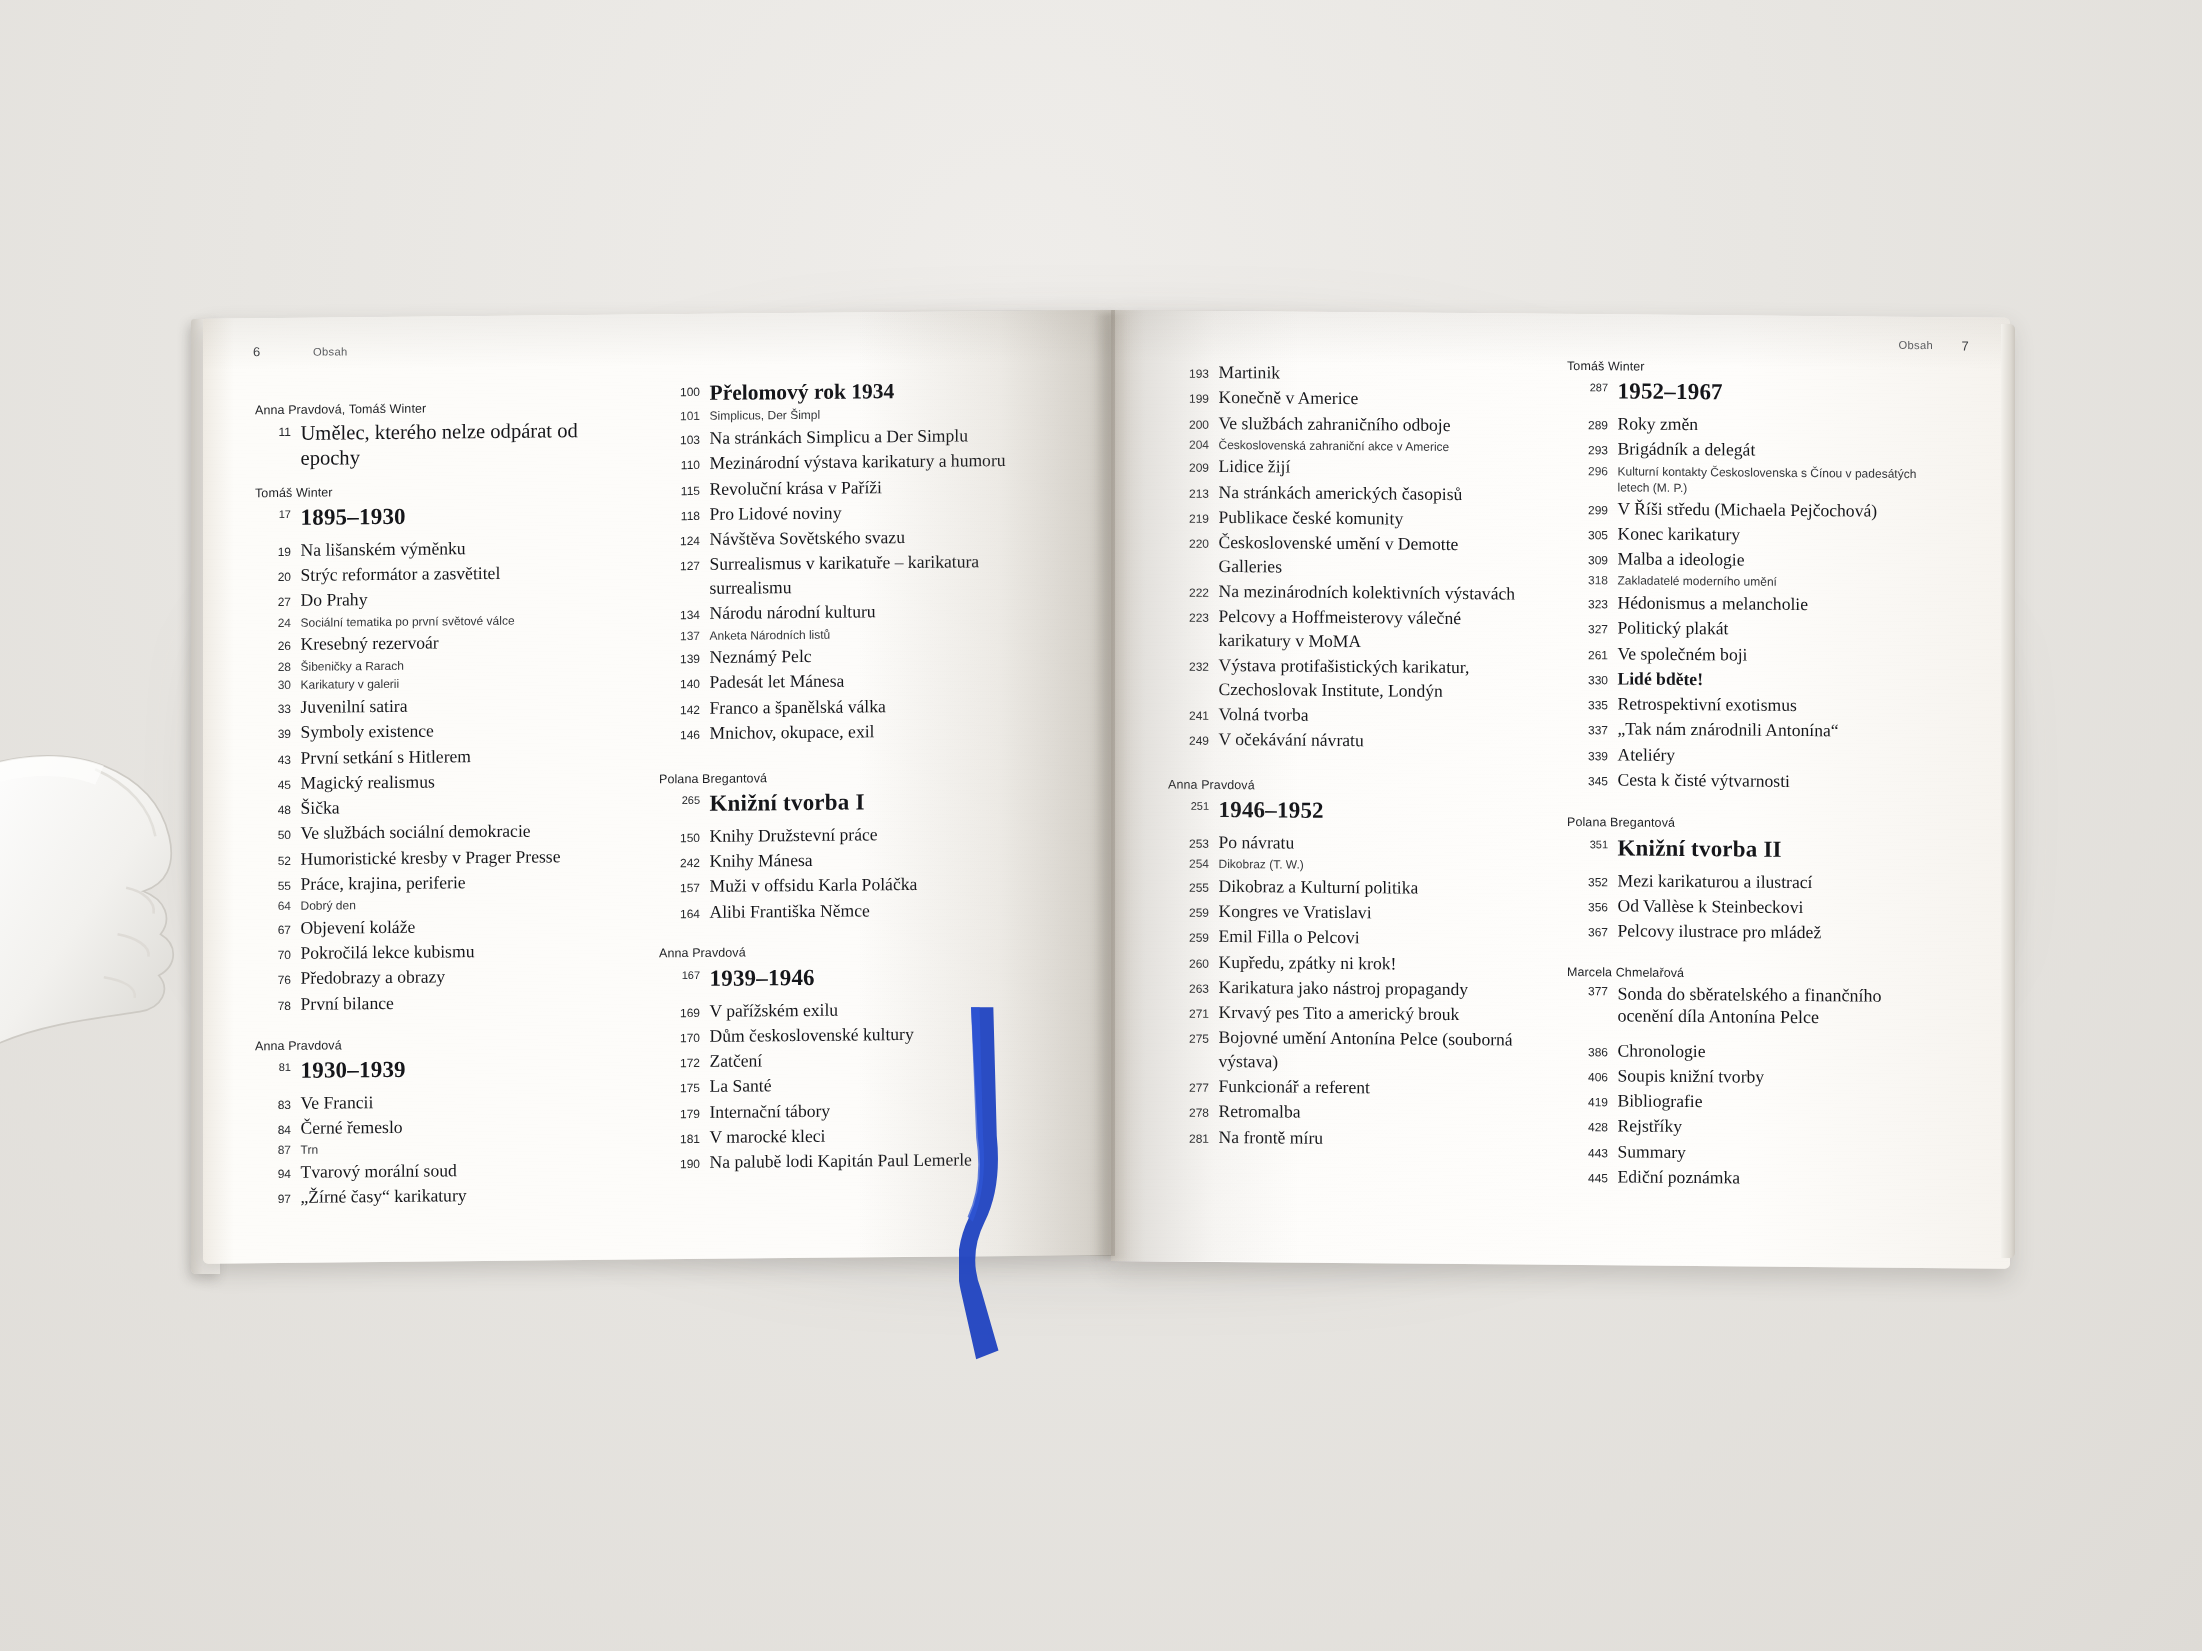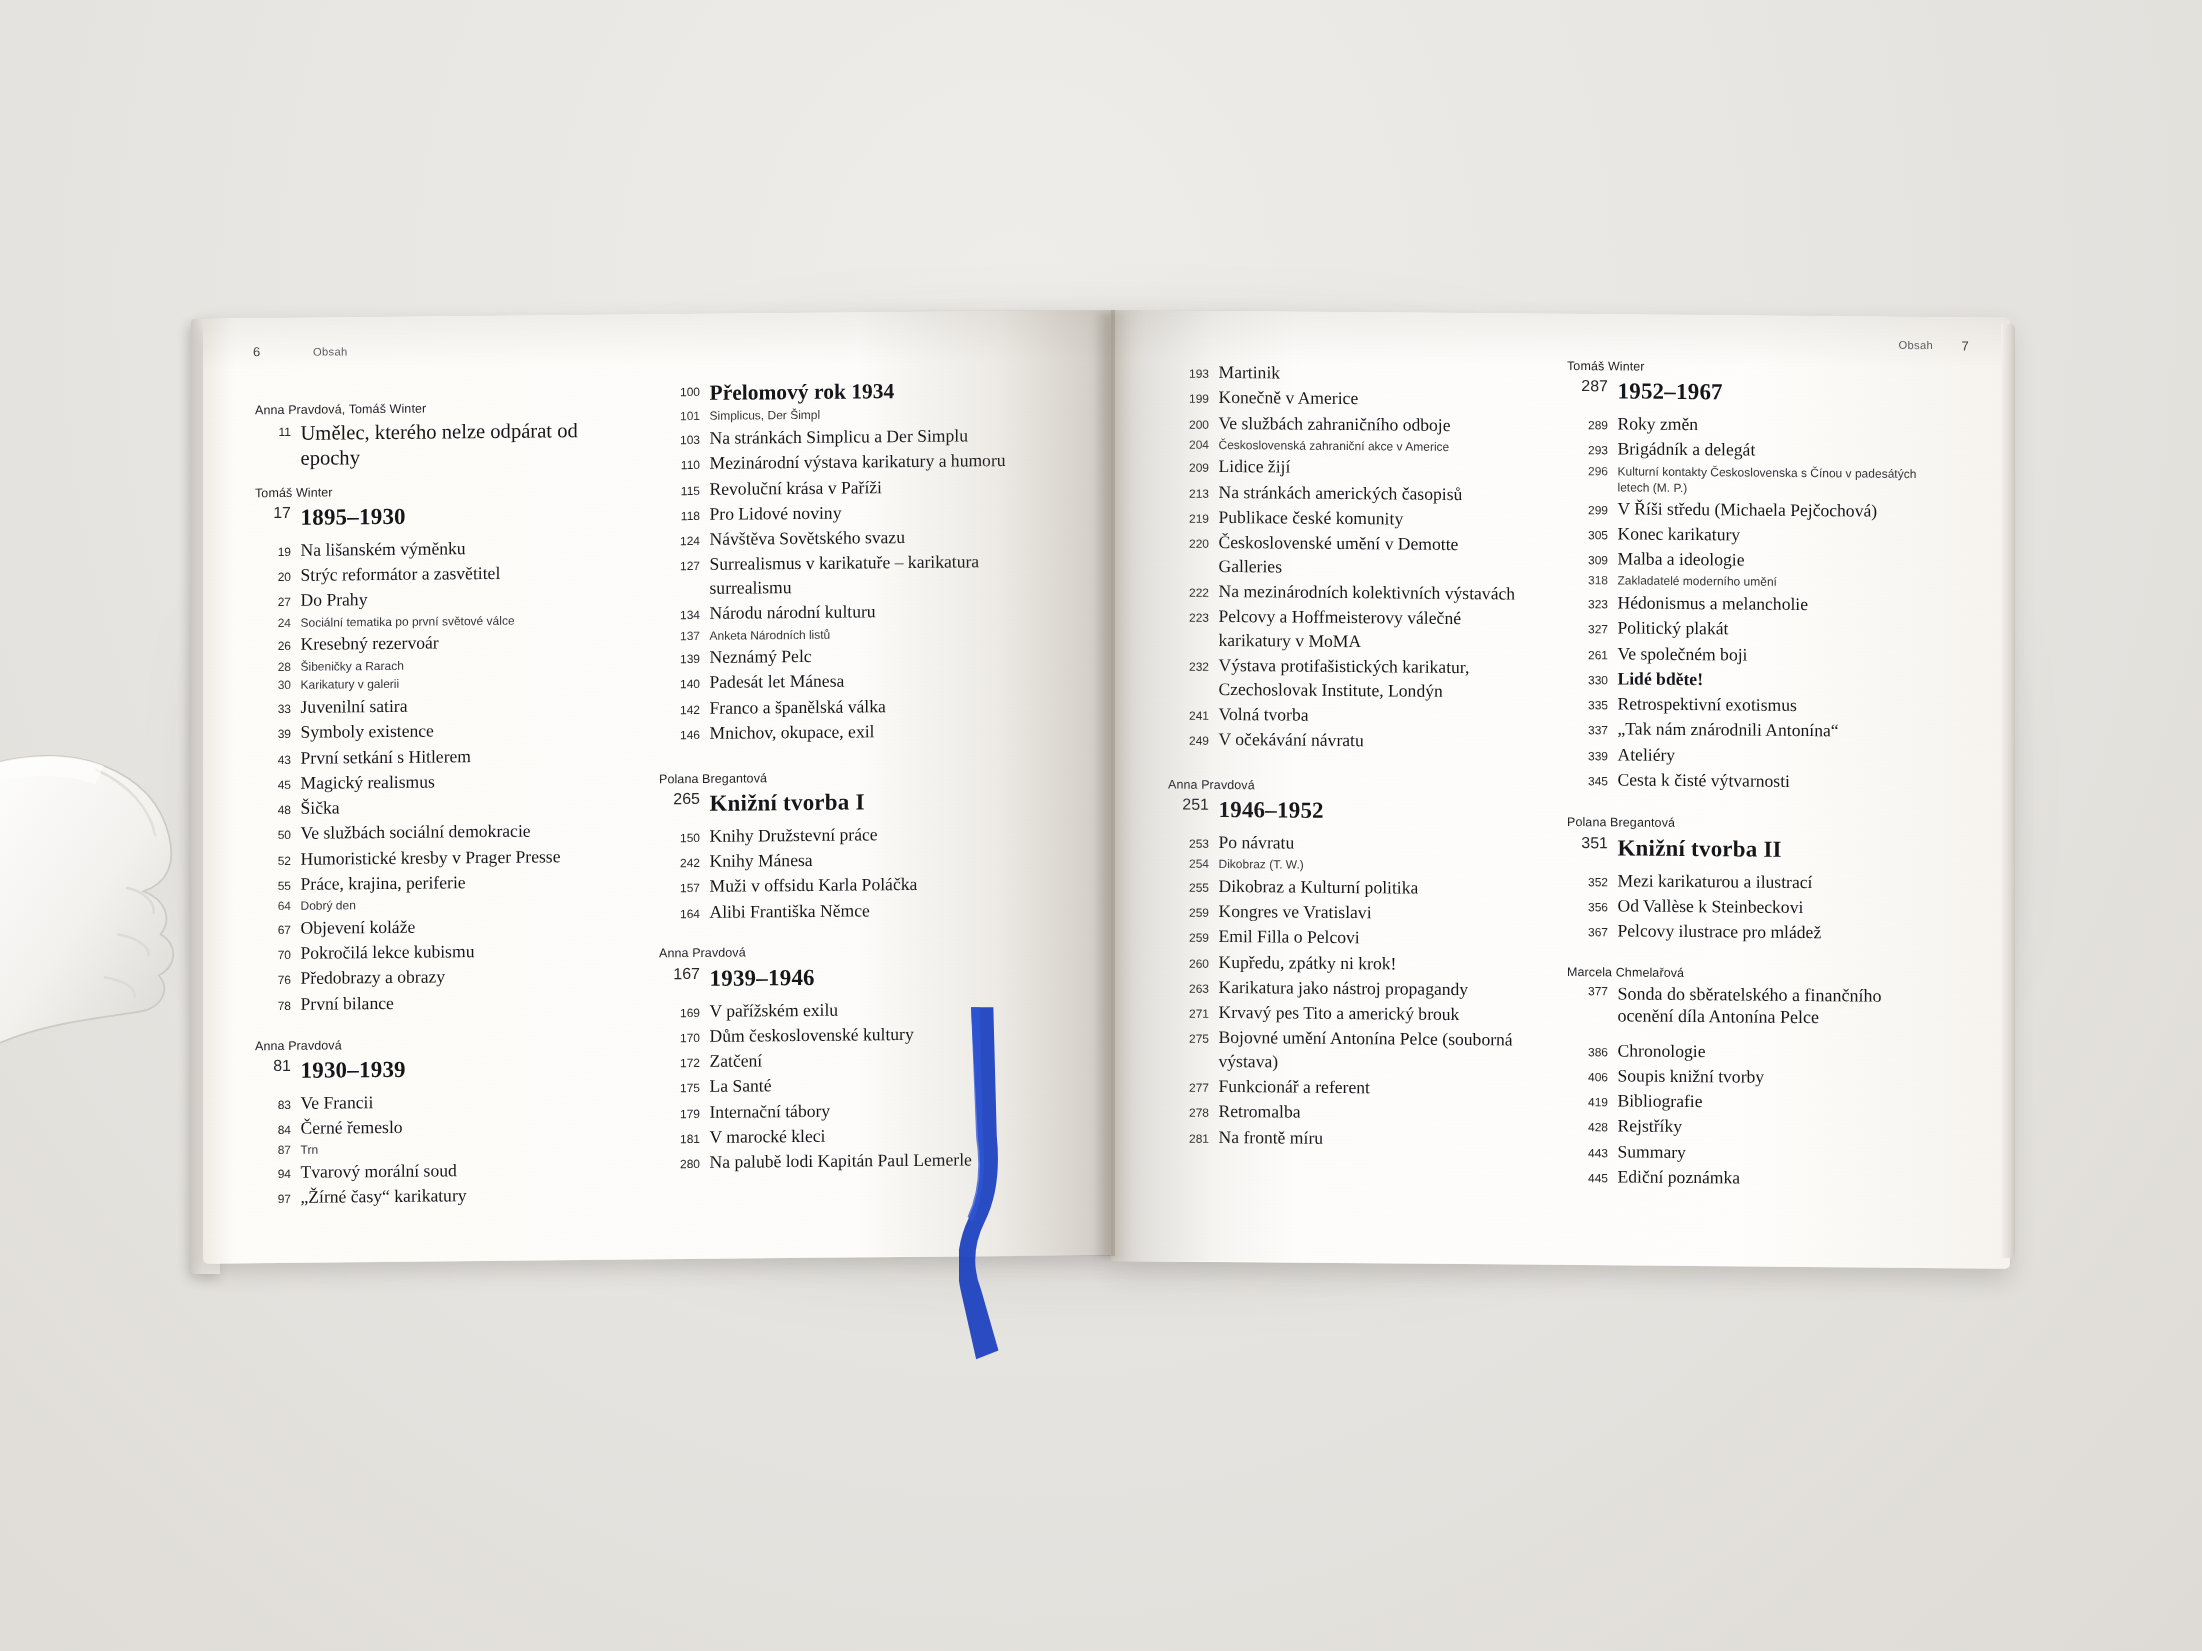--- a/index.html
+++ b/index.html
@@ -213,21 +213,21 @@
     margin-top: 15.5px;
     margin-bottom: 4.3px;
   }
   .chapter .txt {
     font-size: 23px;
     font-weight: bold;
     letter-spacing: 0.2px;
     line-height: 1.22;
   }
   .chapter .num {
-    font-size: 16px;
+    font-size: 11px;
     position: relative;
     top: -6.9px;
   }
   .title .txt {
     font-size: 20.6px;
     line-height: 1.2;
     font-weight: normal;
   }
   .title .num {
     font-size: 12px;
@@ -518,21 +518,21 @@
           </div>
           <div class="entry item">
             <div class="num" style="width:41px">179</div>
             <div class="txt">Internační tábory</div>
           </div>
           <div class="entry item">
             <div class="num" style="width:41px">181</div>
             <div class="txt">V marocké kleci</div>
           </div>
           <div class="entry item">
-            <div class="num" style="width:41px">280</div>
+            <div class="num" style="width:41px">190</div>
             <div class="txt">Na palubě lodi Kapitán Paul Lemerle</div>
           </div>
         </div>
 
         <div class="grain"></div>
         <div class="topshade"></div>
       </div>
     </div>
 
     <div class="page page-right">

